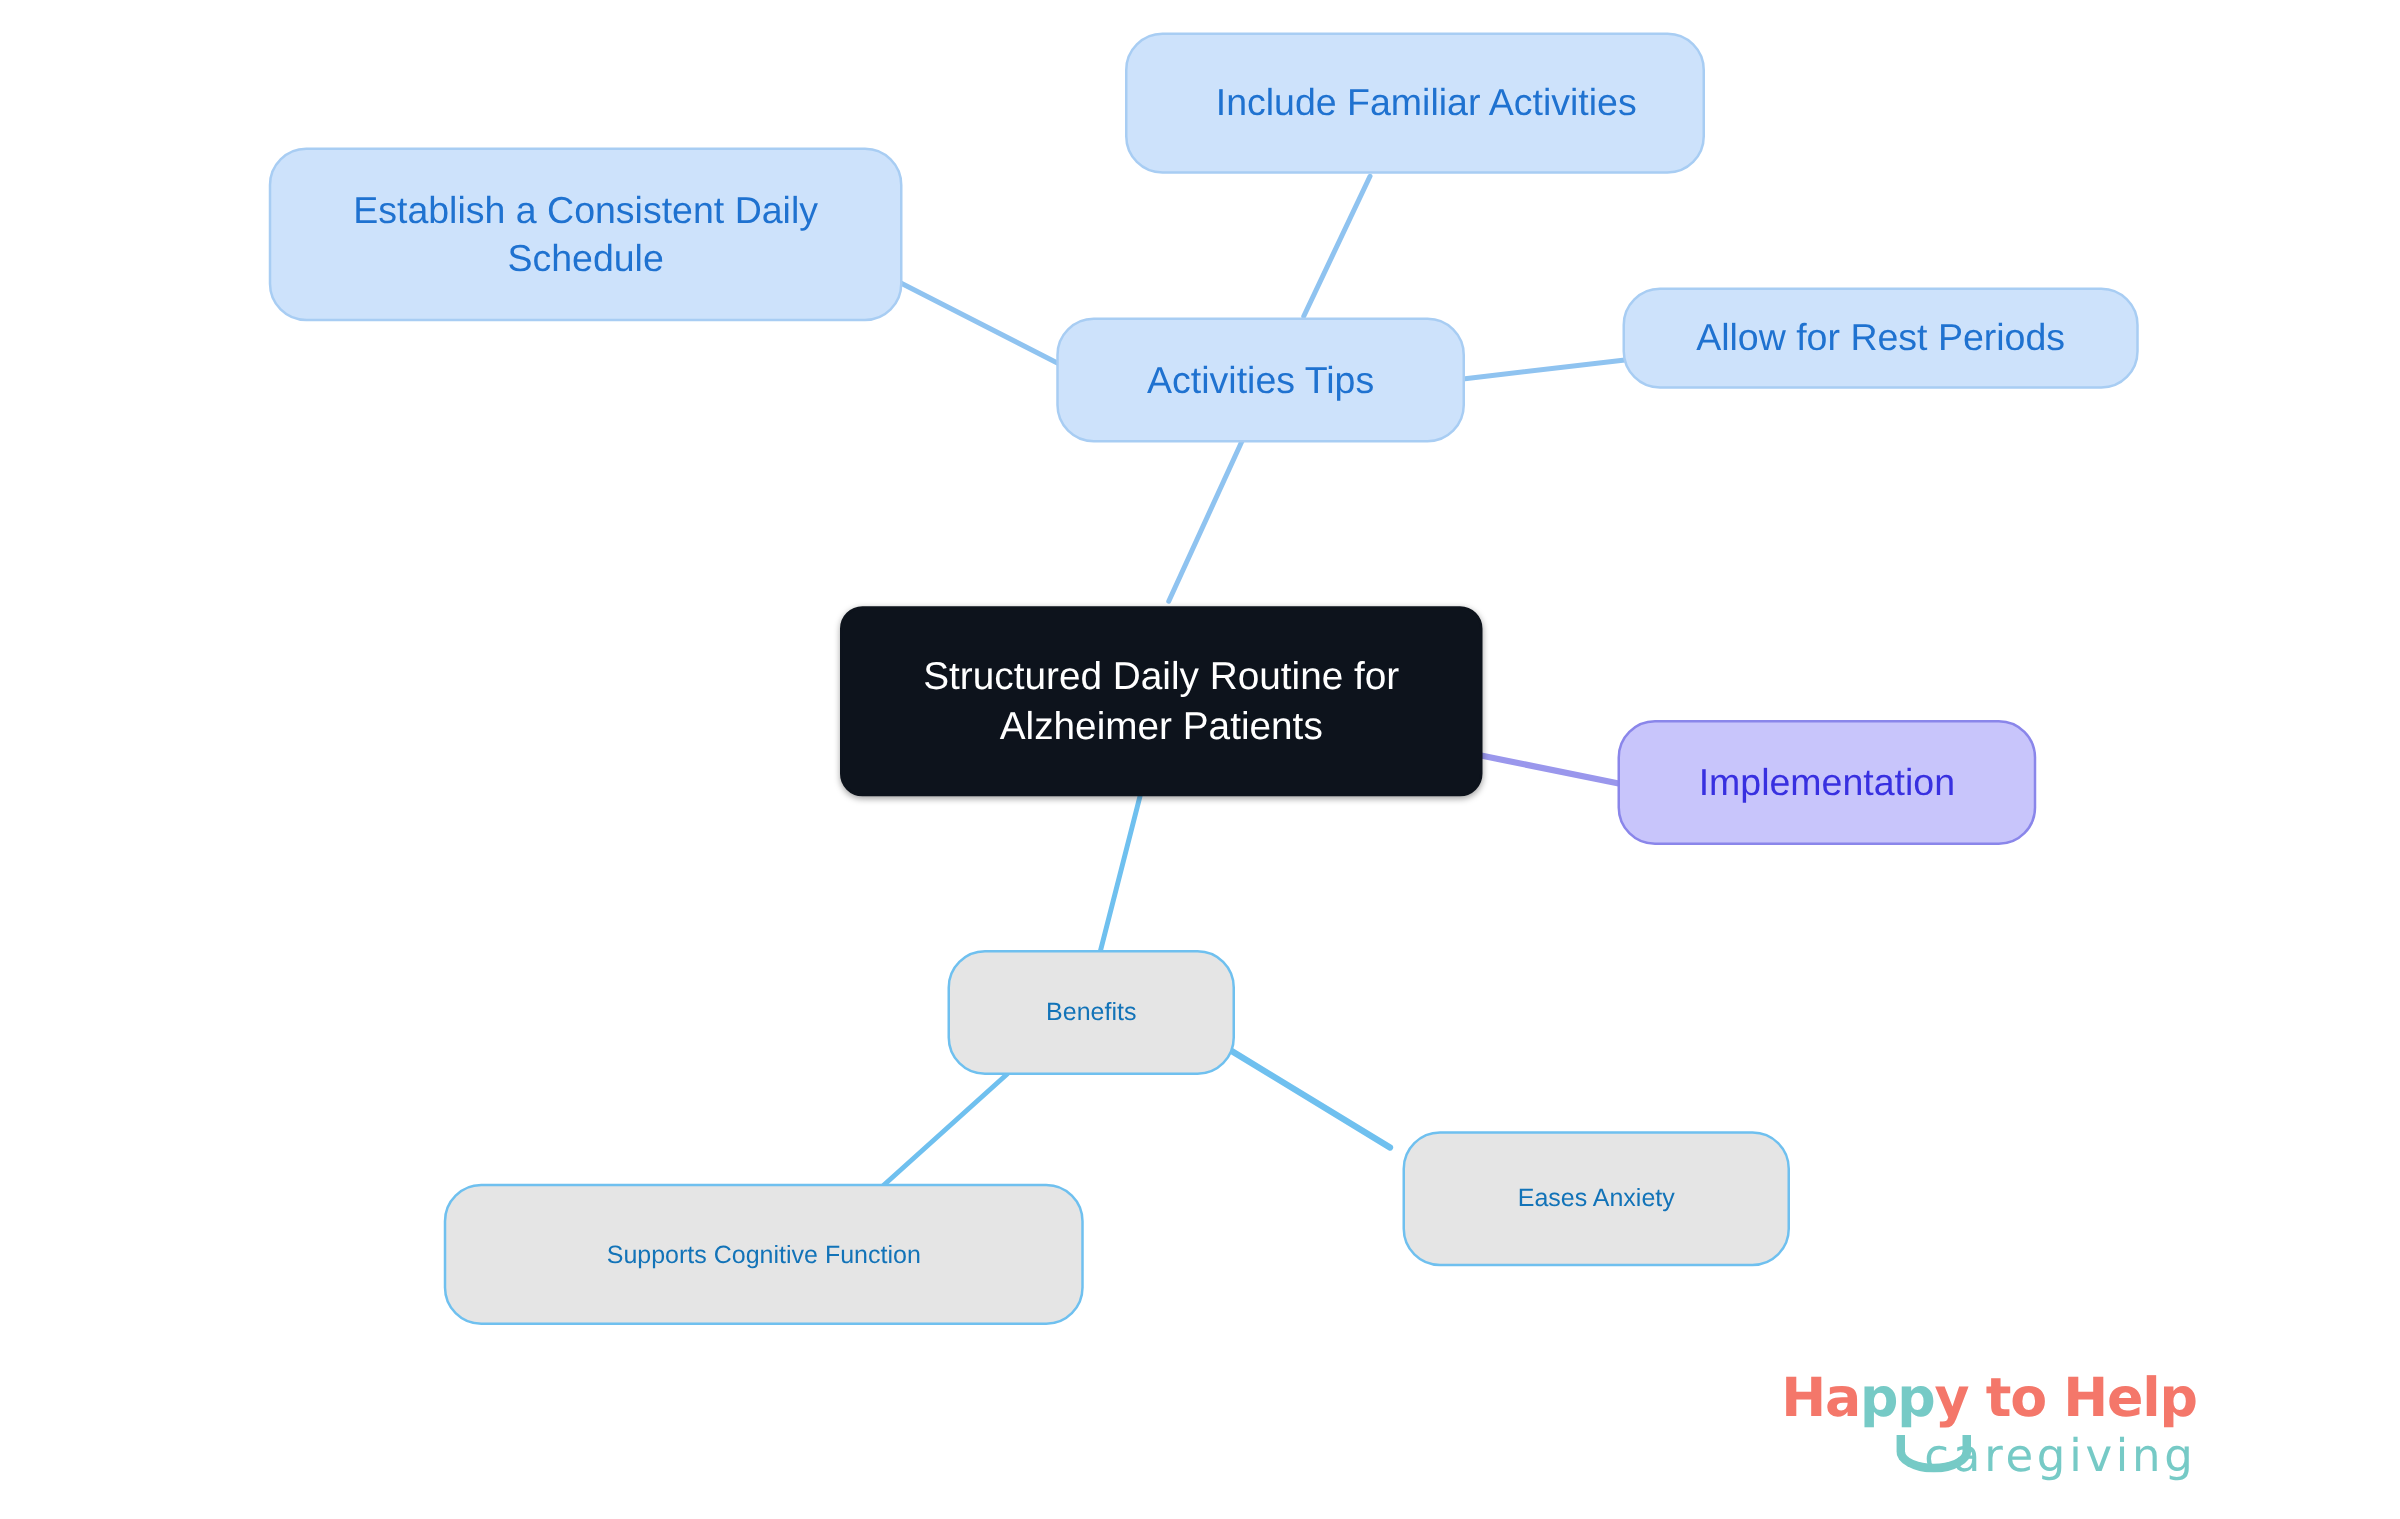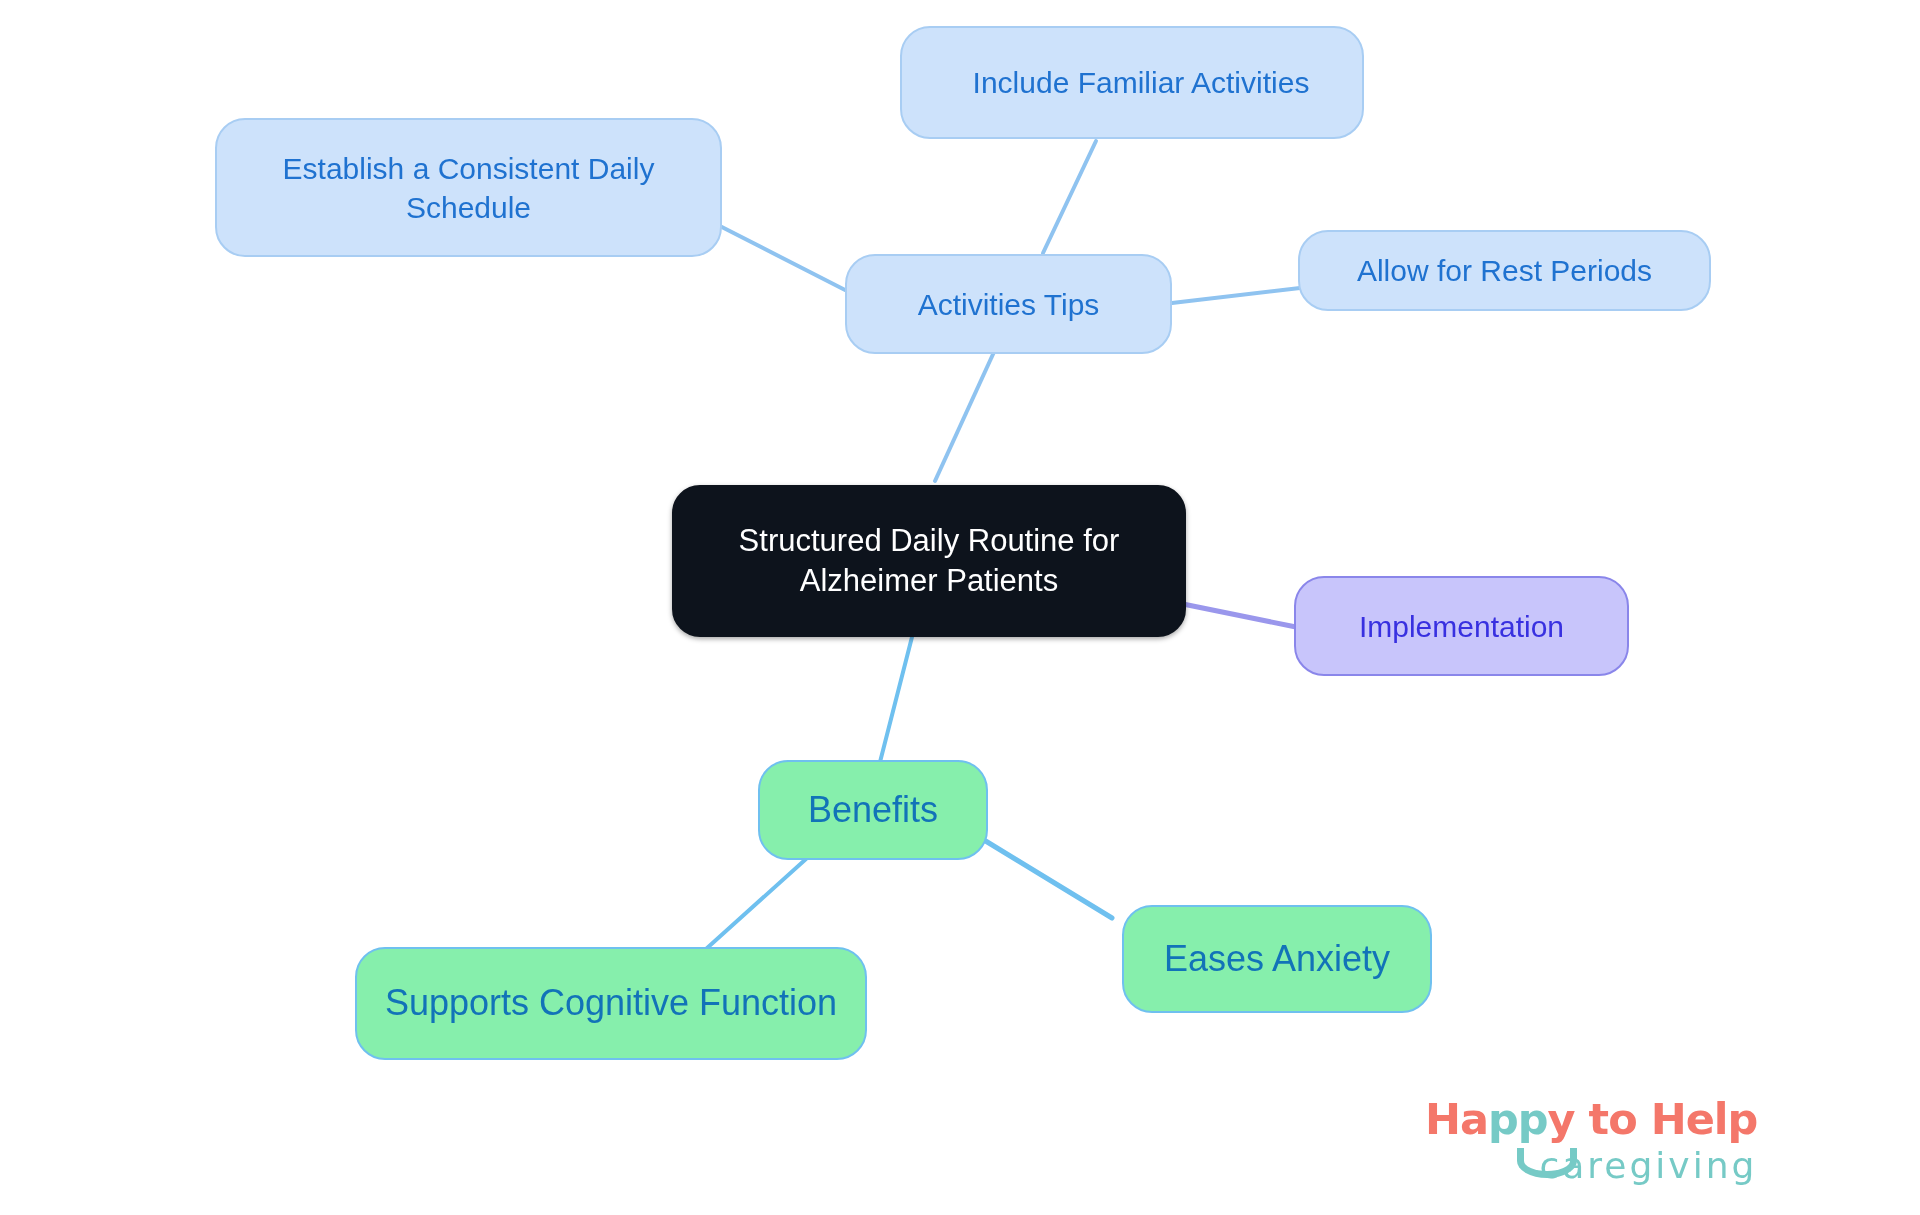--- a/index.html
+++ b/index.html
@@ -38,34 +38,34 @@
     border-width: 2px;
     line-height: 1.30;
     padding: 6px 14px;
     white-space: pre-line;
   }
   .node-root {
     background: #0d131c;
     border-color: #0d131c;
     color: #ffffff;
     font-size: 31px;
-    border-radius: 28px;
+    border-radius: 18px;
     box-shadow: 0 2px 5px rgba(0,0,0,0.35);
   }
   .node-tip-branch {
     background: #cde2fb;
     border-color: #a8cdf3;
     color: #1f72d0;
     font-size: 30px;
   }
   .node-benefit-branch {
-    background: #86efac;
+    background: #e5e5e5;
     border-color: #6fc0ef;
     color: #1273b8;
-    font-size: 36px;
+    font-size: 20px;
   }
   .node-implementation {
     background: #c8c5fb;
     border-color: #8a86ea;
     color: #3830e0;
     font-size: 30px;
   }
 
   
   #logo {

